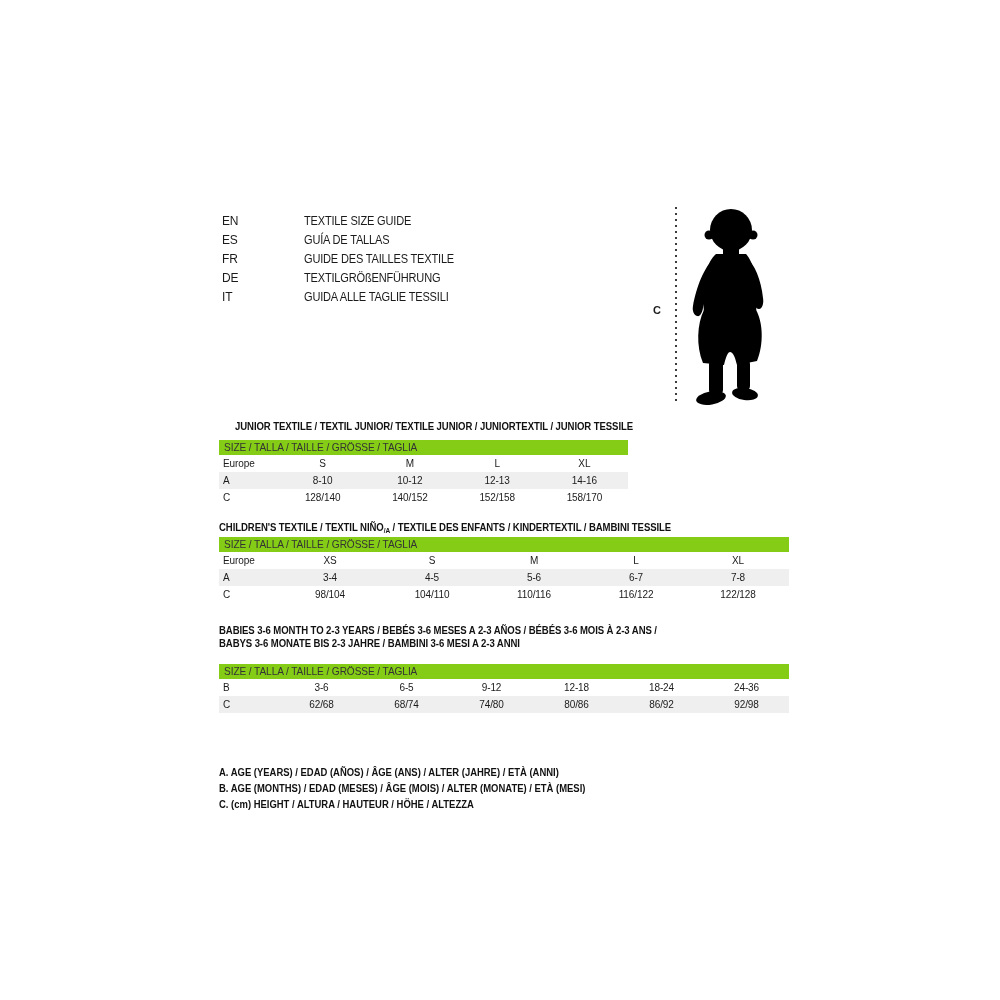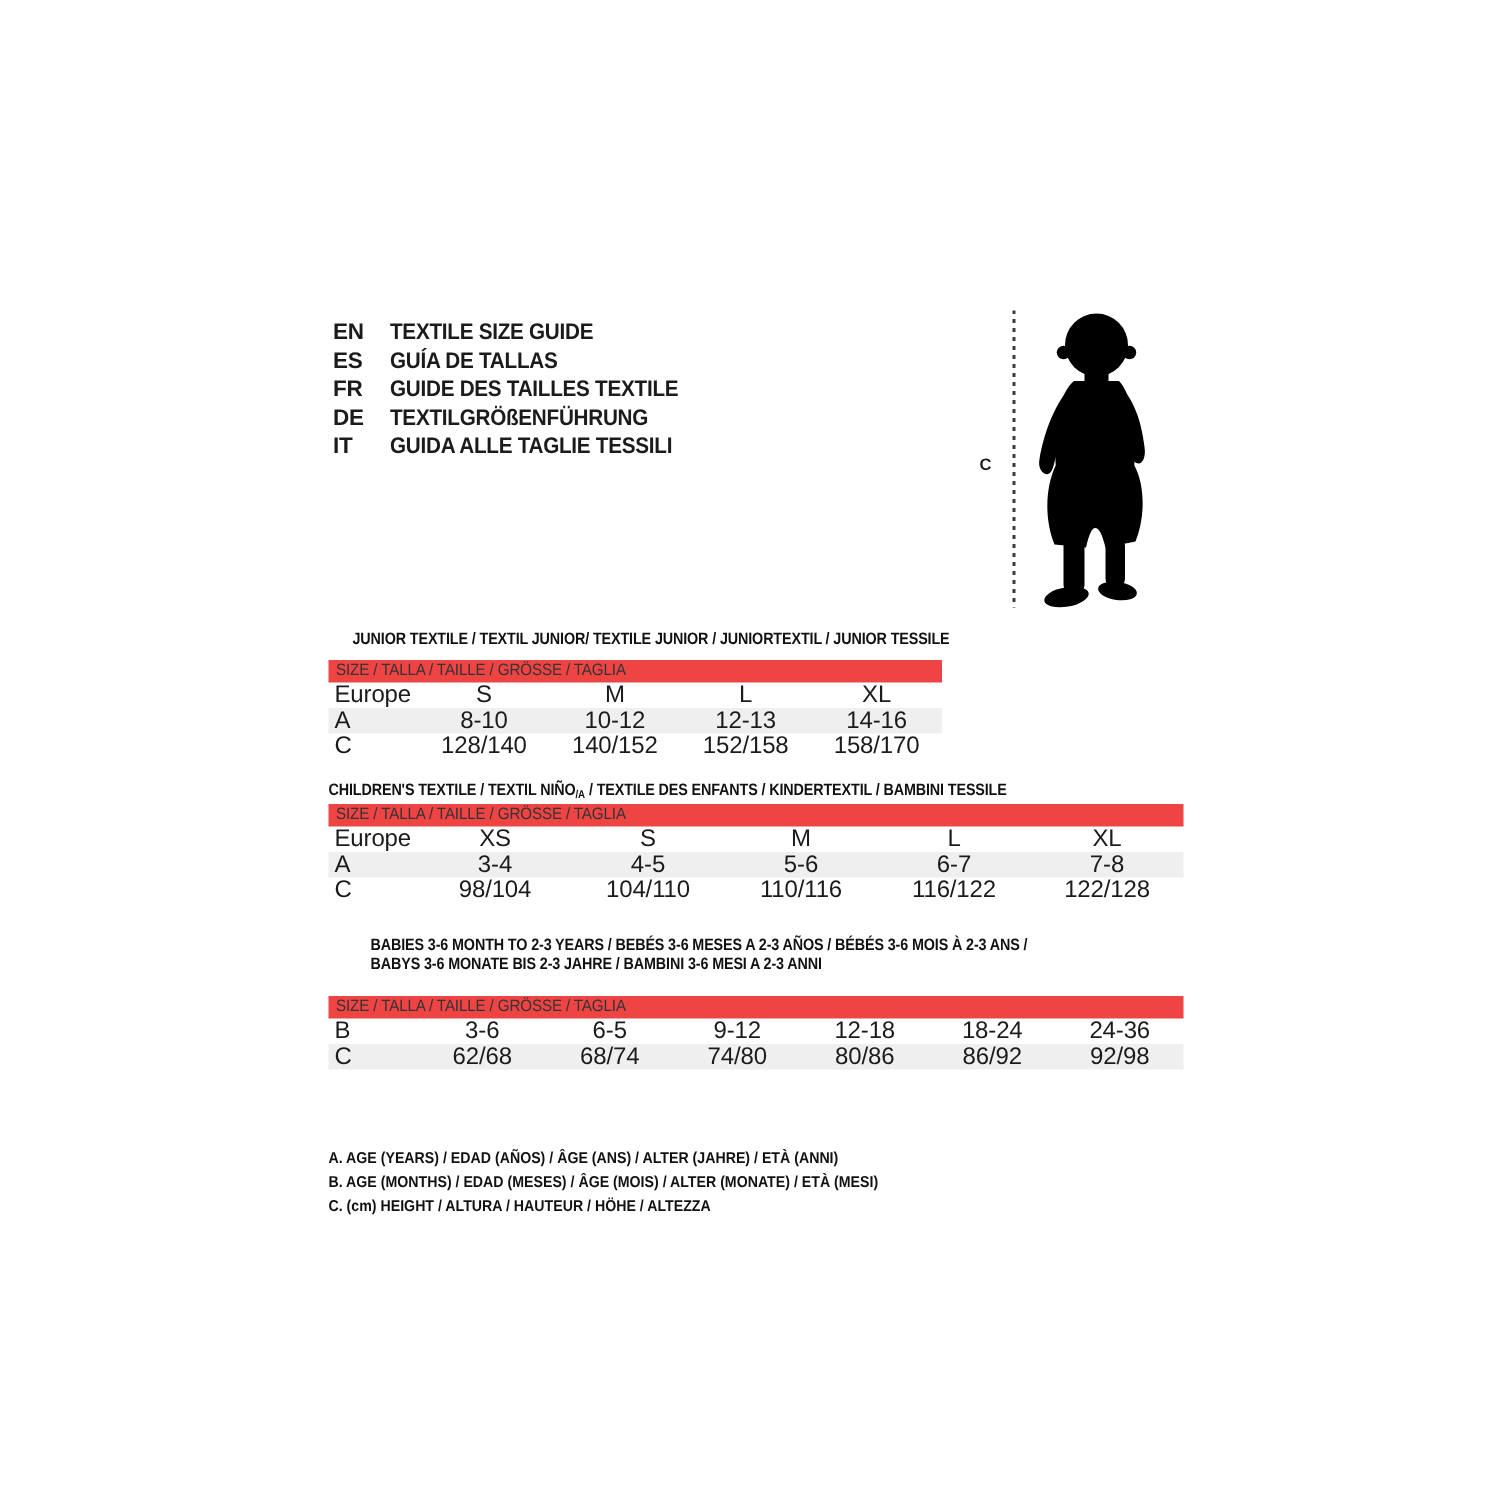--- a/index.html
+++ b/index.html
@@ -10,50 +10,50 @@
     color: #1b1b1b;
   }
   .abs { position: absolute; }
 
   
   .cond  { display: inline-block; transform: scaleX(0.87); transform-origin: 0 50%; white-space: nowrap; }
   .cond92{ display: inline-block; transform: scaleX(0.92); transform-origin: 0 50%; white-space: nowrap; }
 
   
   #lang-block { left: 222px; top: 212px; }
-  .lang-row { display: flex; height: 19px; line-height: 19px; font-weight: bold; font-size: 15px; letter-spacing: -0.2px; }
+  .lang-row { display: flex; height: 19px; line-height: 19px; font-weight: normal; font-size: 12px; letter-spacing: -0.2px; gap: 44px; }
   .lang-code { width: 38px; flex: 0 0 38px; }
 
   
   #measure-line {
     left: 675px; top: 207px; width: 2px; height: 198px;
     background: repeating-linear-gradient(to bottom, #3c3c3c 0 2.5px, transparent 2.5px 6px);
   }
   #figure-c-label { left: 653px; top: 304px; font-weight: bold; font-size: 11px; }
   #figure-svg { left: 684px; top: 204px; }
 
   
   .section { position: absolute; left: 219px; }
   #section-0 { top: 420px; width: 409px; }
   #section-1 { top: 521px; width: 570px; }
   #section-2 { top: 624px; width: 570px; }
   .title-line { font-weight: bold; font-size: 11px; letter-spacing: -0.1px; color: #111; }
   #section-0 .title-block { margin-bottom: 8px; margin-left: 16px; }
   #section-0 .title-line { line-height: 12px; }
   #section-1 .title-block { }
   #section-1 .title-line { line-height: 12px; }
-  #section-2 .title-block { margin-bottom: 14px; margin-left: 28px; }
+  #section-2 .title-block { margin-bottom: 14px; }
   #section-2 .title-line { line-height: 13px; }
   .sub { font-size: 7.5px; vertical-align: -2px; }
 
   .t-bar {
-    height: 15px; line-height: 15px; background: #ef4444;
+    height: 15px; line-height: 15px; background: #84cc16;
     font-size: 11px; color: #333; padding-left: 5px; letter-spacing: -0.1px;
   }
-  .t-row { display: flex; height: 17px; line-height: 17px; font-size: 16px; letter-spacing: -0.1px; }
+  .t-row { display: flex; height: 17px; line-height: 17px; font-size: 10px; letter-spacing: -0.1px; }
   .t-row.shaded { background: #efefef; }
   .cell { flex: 1 1 0; text-align: center; overflow: visible; }
   .cell.label { flex: 0 0 60px; text-align: left; padding-left: 4px; }
 
   
   #notes-block { left: 219px; top: 764px; }
   .note-line { height: 16px; line-height: 16px; font-weight: bold; font-size: 10.5px; color: #111; }
 </style>
 </head>
 <body>

